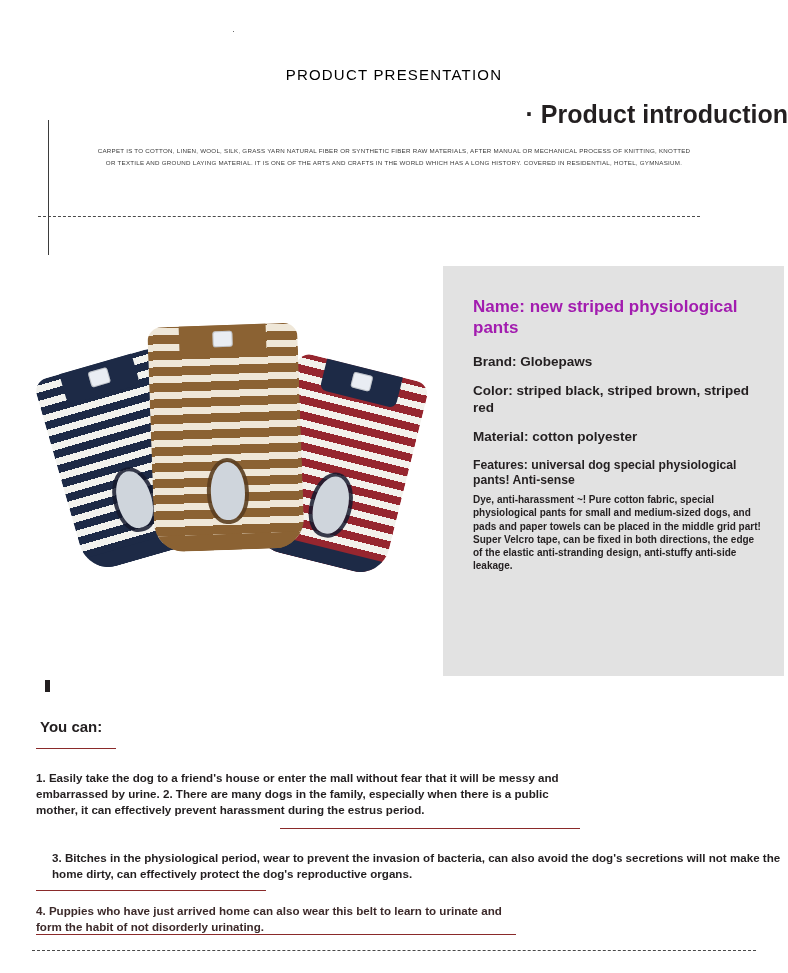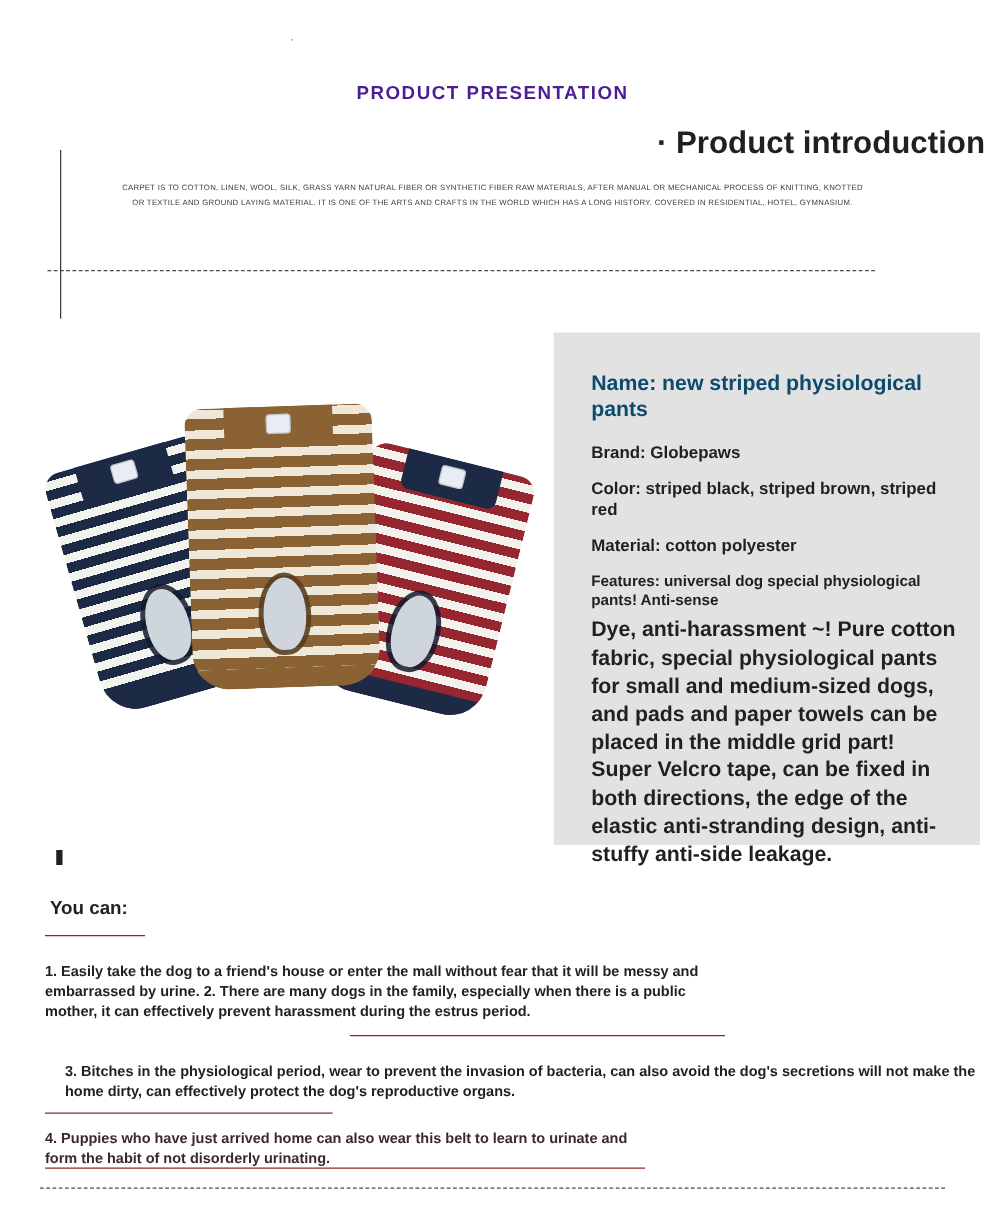--- a/index.html
+++ b/index.html
@@ -31,23 +31,23 @@
     color: #555;
     letter-spacing: 1px;
   }
   .eyebrow {
     position: absolute;
     left: 0;
     right: 0;
     top: 66px;
     text-align: center;
     font-size: 15px;
-    font-weight: bold;
+    font-weight: normal;
     letter-spacing: 1.2px;
-    color: #4c1d95;
+    color: #000000;
   }
   .title {
     position: absolute;
     left: 0;
     right: 0;
     top: 100px;
     text-align: right;
     font-size: 25px;
     font-weight: bold;
     color: #231f20;
@@ -193,39 +193,39 @@
     height: 410px;
     background: #e2e2e2;
   }
   .spec-inner {
     padding: 30px 18px 0 30px;
   }
   .spec-name {
     font-size: 17px;
     font-weight: bold;
     line-height: 1.25;
-    color: #0c4a6e;
+    color: #a21caf;
     margin: 0 0 14px 0;
   }
   .spec-line {
     font-size: 13.5px;
     font-weight: bold;
     line-height: 1.28;
     color: #231f20;
     margin: 12px 0 12px 0;
   }
   .spec-features {
     font-size: 12.2px;
     font-weight: bold;
     line-height: 1.3;
     color: #231f20;
     margin: 0 0 4px 0;
   }
   .spec-desc {
-    font-size: 17px;
+    font-size: 10px;
     font-weight: bold;
     line-height: 1.32;
     color: #231f20;
     margin: 0;
   }
 
   
   .youcan {
     position: absolute;
     left: 40px;

